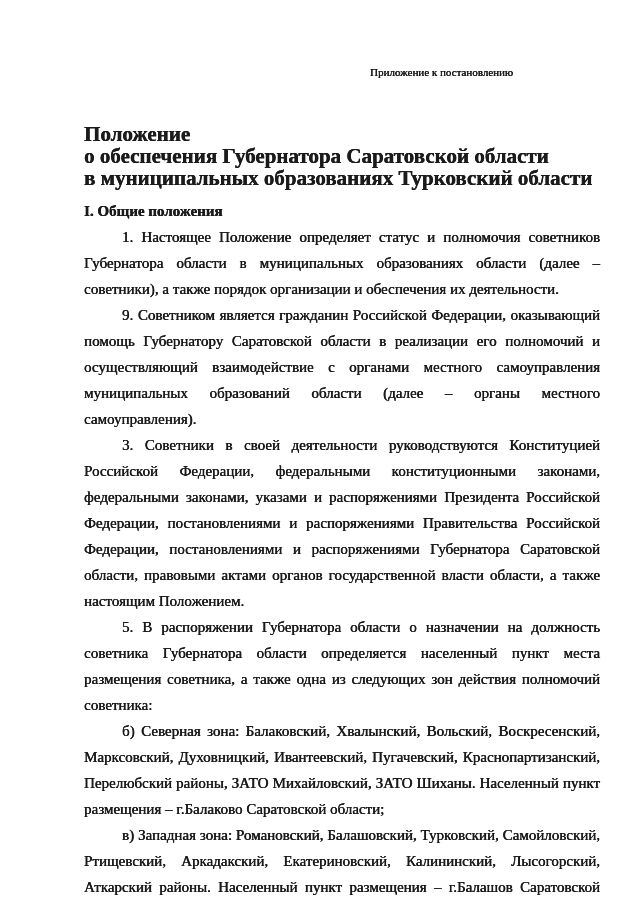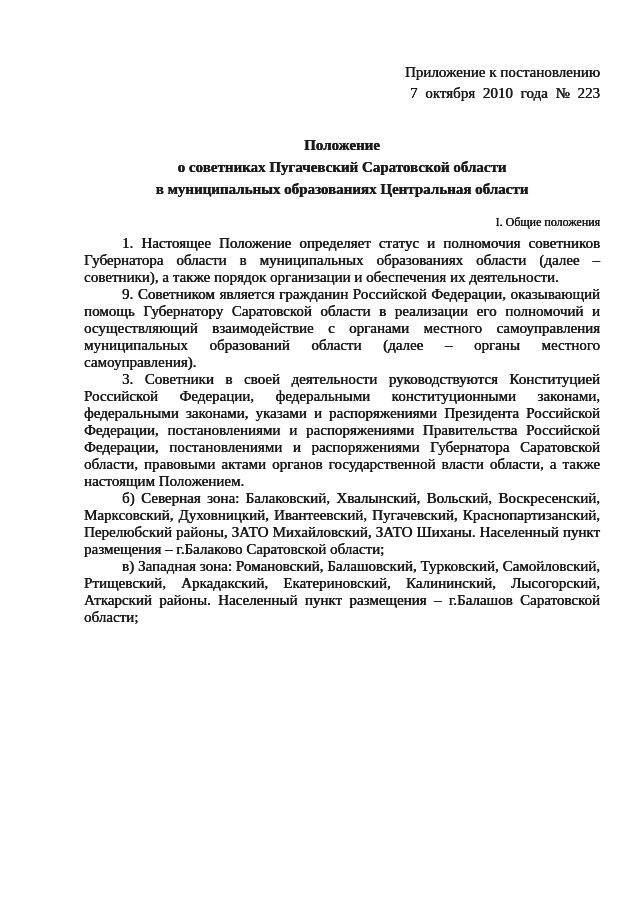--- a/index.html
+++ b/index.html
@@ -18,74 +18,73 @@
     box-sizing: border-box;
     width: 640px;
     height: 905px;
     padding: 62px 40px 0 84px;
     background: #ffffff;
     
     text-shadow: 0.35px 0 0 currentColor, 0 0 0.4px rgba(0,0,0,0.55);
   }
   .appendix {
     margin-left: 286px;
-    font-size: 15px;
+    font-size: 11px;
     line-height: 21px;
-    text-align: right;
+    text-align: left;
   }
   .appendix .date-line {
     word-spacing: 4px;
   }
   .title-block {
-    margin-top: 30px;
-    text-align: center;
+    margin-top: 40px;
     font-weight: bold;
-    font-size: 15px;
+    font-size: 21px;
     line-height: 22px;
   }
   .section-heading {
     margin-top: 12px;
-    text-align: right;
-    font-weight: normal;
-    font-size: 12px;
+    text-align: left;
+    font-weight: bold;
+    font-size: 15px;
     line-height: 20px;
   }
   .body-text {
     margin: 0;
     padding: 0;
     font-size: 15px;
-    line-height: 17px;
+    line-height: 26px;
     text-align: justify;
     text-indent: 38px;
   }
   .body-text:first-of-type {
     margin-top: 3px;
   }
   
   .body-text.cut {
     text-align-last: justify;
   }
 </style>
 </head>
 <body>
 
 <div class="page">
 
   <div class="appendix">
     <div>Приложение к постановлению</div>
-    <div class="date-line">7 октября 2010 года № 223</div>
   </div>
 
   <div class="title-block">
     <div>Положение</div>
-    <div>о советниках Пугачевский Саратовской области</div>
-    <div>в муниципальных образованиях Центральная области</div>
+    <div>о обеспечения Губернатора Саратовской области</div>
+    <div>в муниципальных образованиях Турковский области</div>
   </div>
 
   <div class="section-heading">I. Общие положения</div>
 
   <p class="body-text">1. Настоящее Положение определяет статус и полномочия советников Губернатора области в муниципальных образованиях области (далее – советники), а также порядок организации и обеспечения их деятельности.</p>
   <p class="body-text">9. Советником является гражданин Российской Федерации, оказывающий помощь Губернатору Саратовской области в реализации его полномочий и осуществляющий взаимодействие с органами местного самоуправления муниципальных образований области (далее – органы местного самоуправления).</p>
   <p class="body-text">3. Советники в своей деятельности руководствуются Конституцией Российской Федерации, федеральными конституционными законами, федеральными законами, указами и распоряжениями Президента Российской Федерации, постановлениями и распоряжениями Правительства Российской Федерации, постановлениями и распоряжениями Губернатора Саратовской области, правовыми актами органов государственной власти области, а также настоящим Положением.</p>
+  <p class="body-text">5. В распоряжении Губернатора области о назначении на должность советника Губернатора области определяется населенный пункт места размещения советника, а также одна из следующих зон действия полномочий советника:</p>
   <p class="body-text">б) Северная зона: Балаковский, Хвалынский, Вольский, Воскресенский, Марксовский, Духовницкий, Ивантеевский, Пугачевский, Краснопартизанский, Перелюбский районы, ЗАТО Михайловский, ЗАТО Шиханы. Населенный пункт размещения – г.Балаково Саратовской области;</p>
   <p class="body-text">в) Западная зона: Романовский, Балашовский, Турковский, Самойловский, Ртищевский, Аркадакский, Екатериновский, Калининский, Лысогорский, Аткарский районы. Населенный пункт размещения – г.Балашов Саратовской области;</p>
 
 </div>
 
 </body></html>

